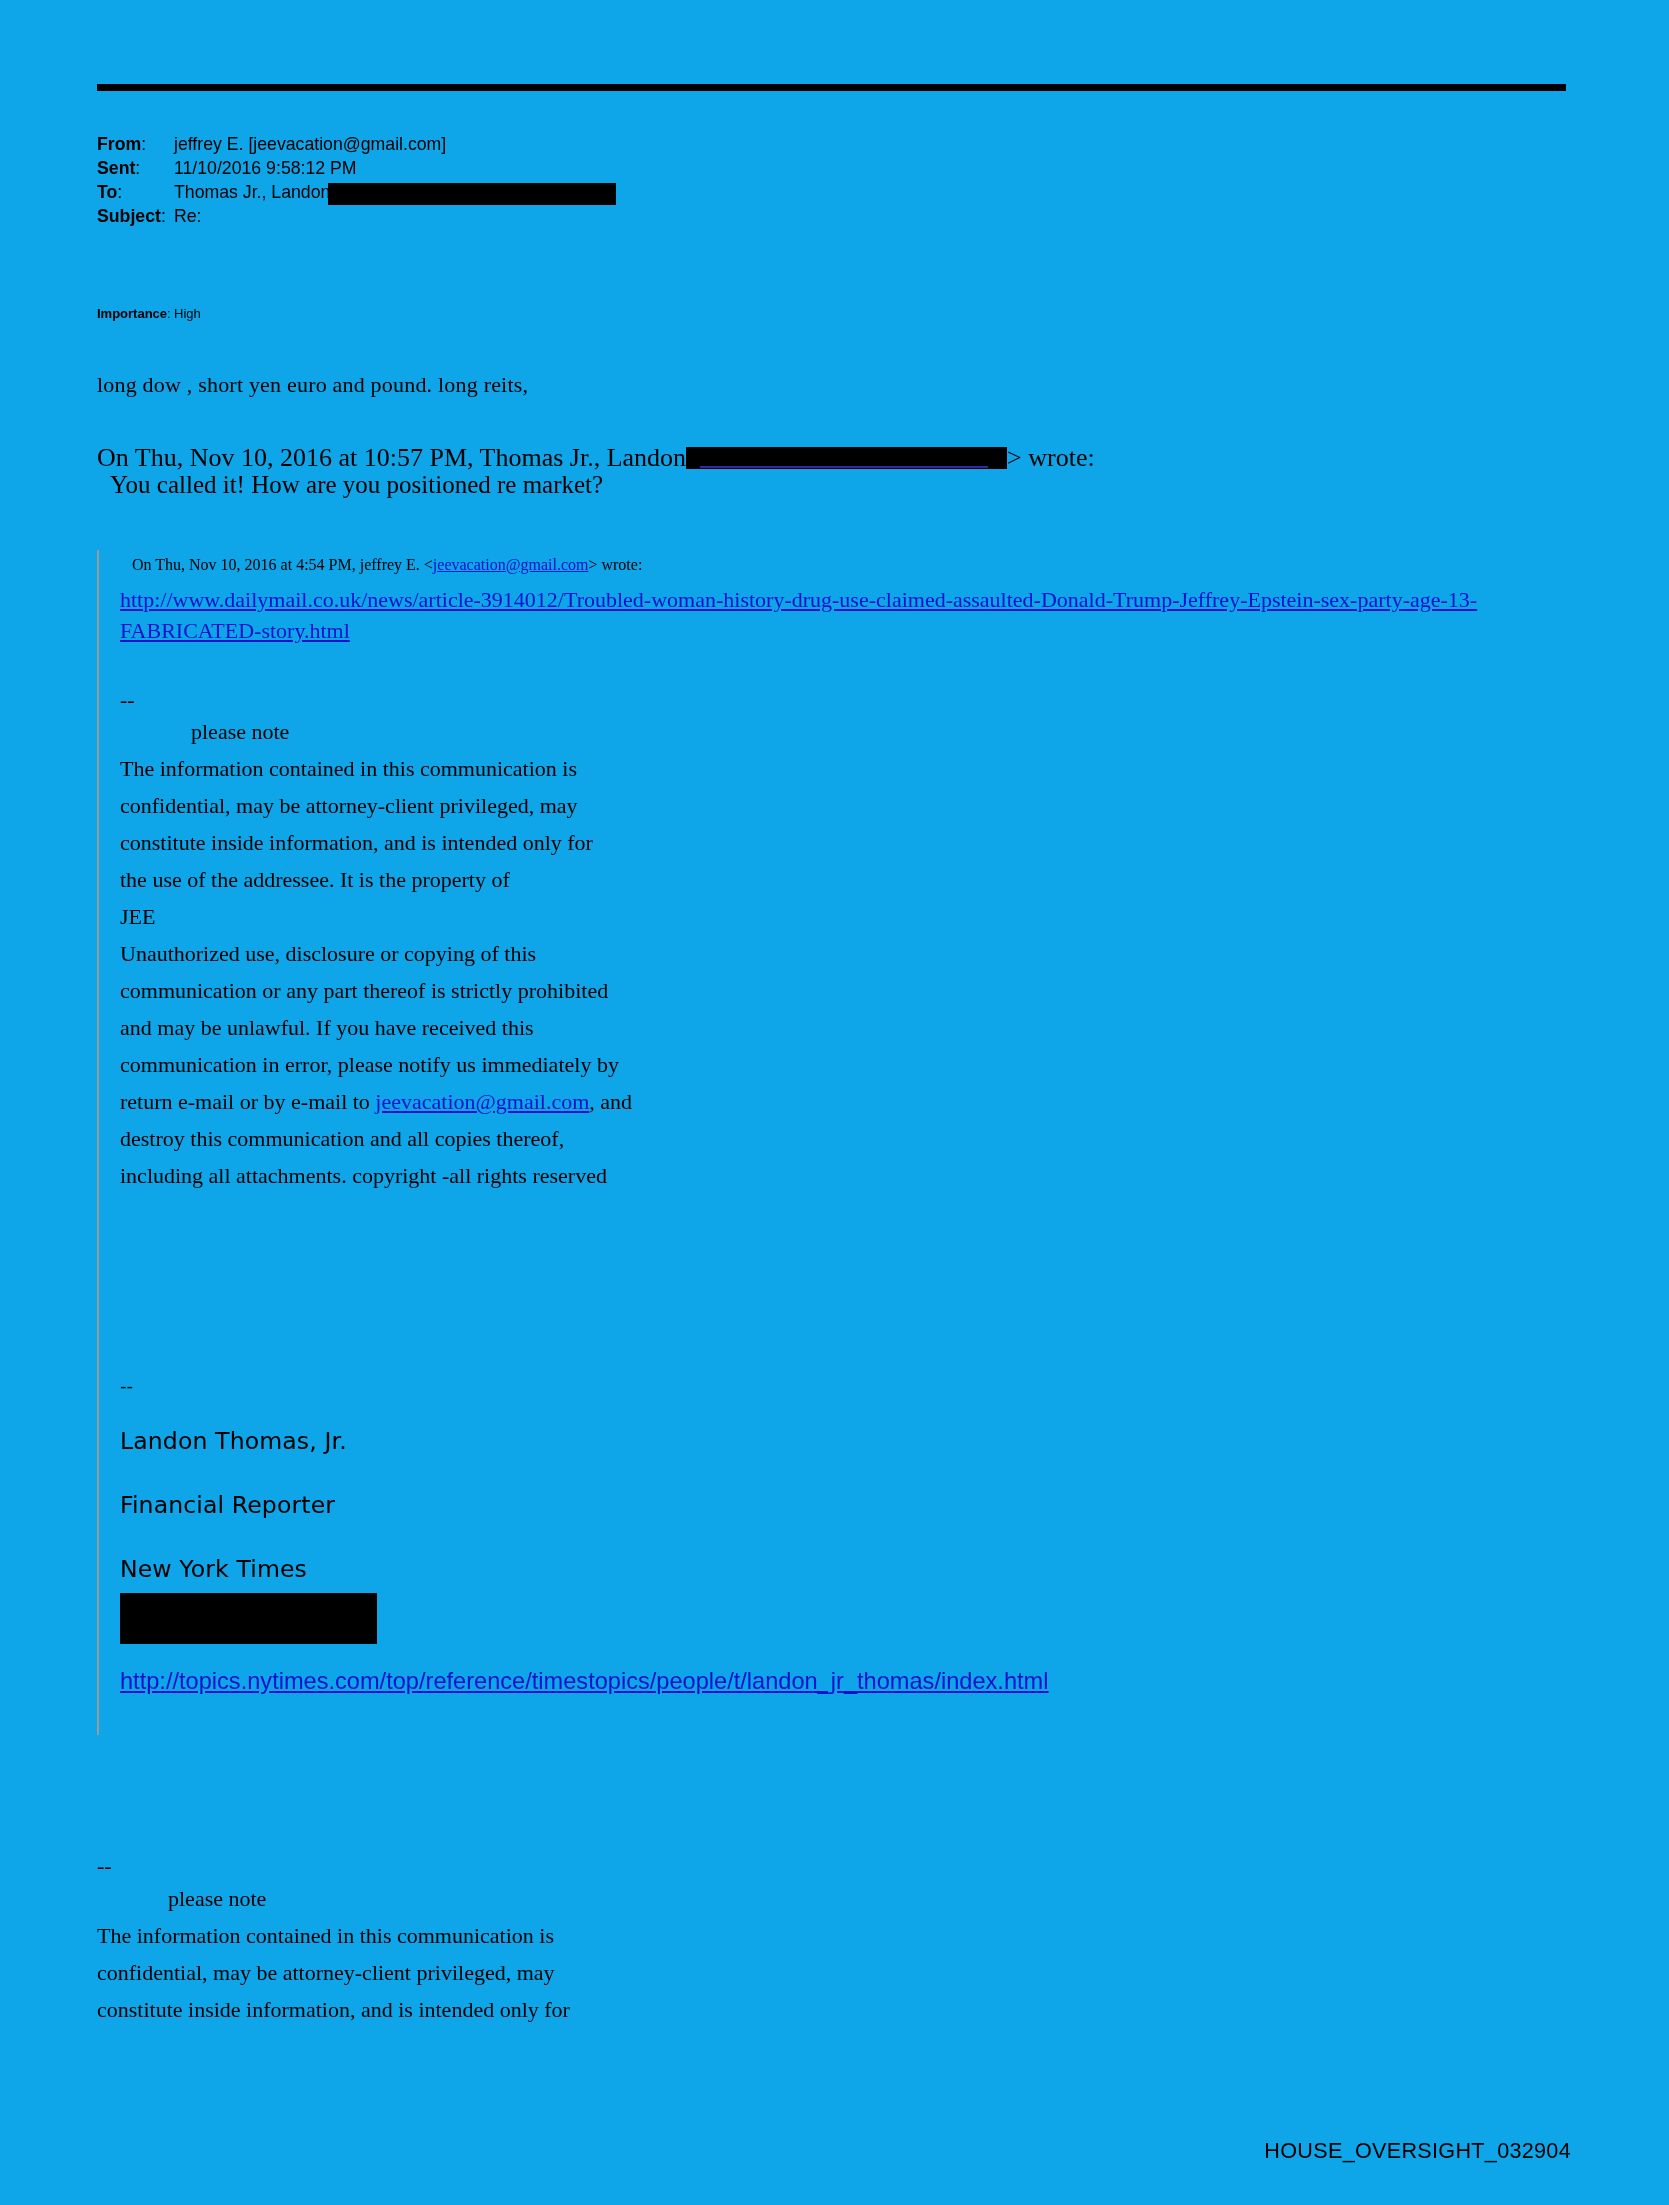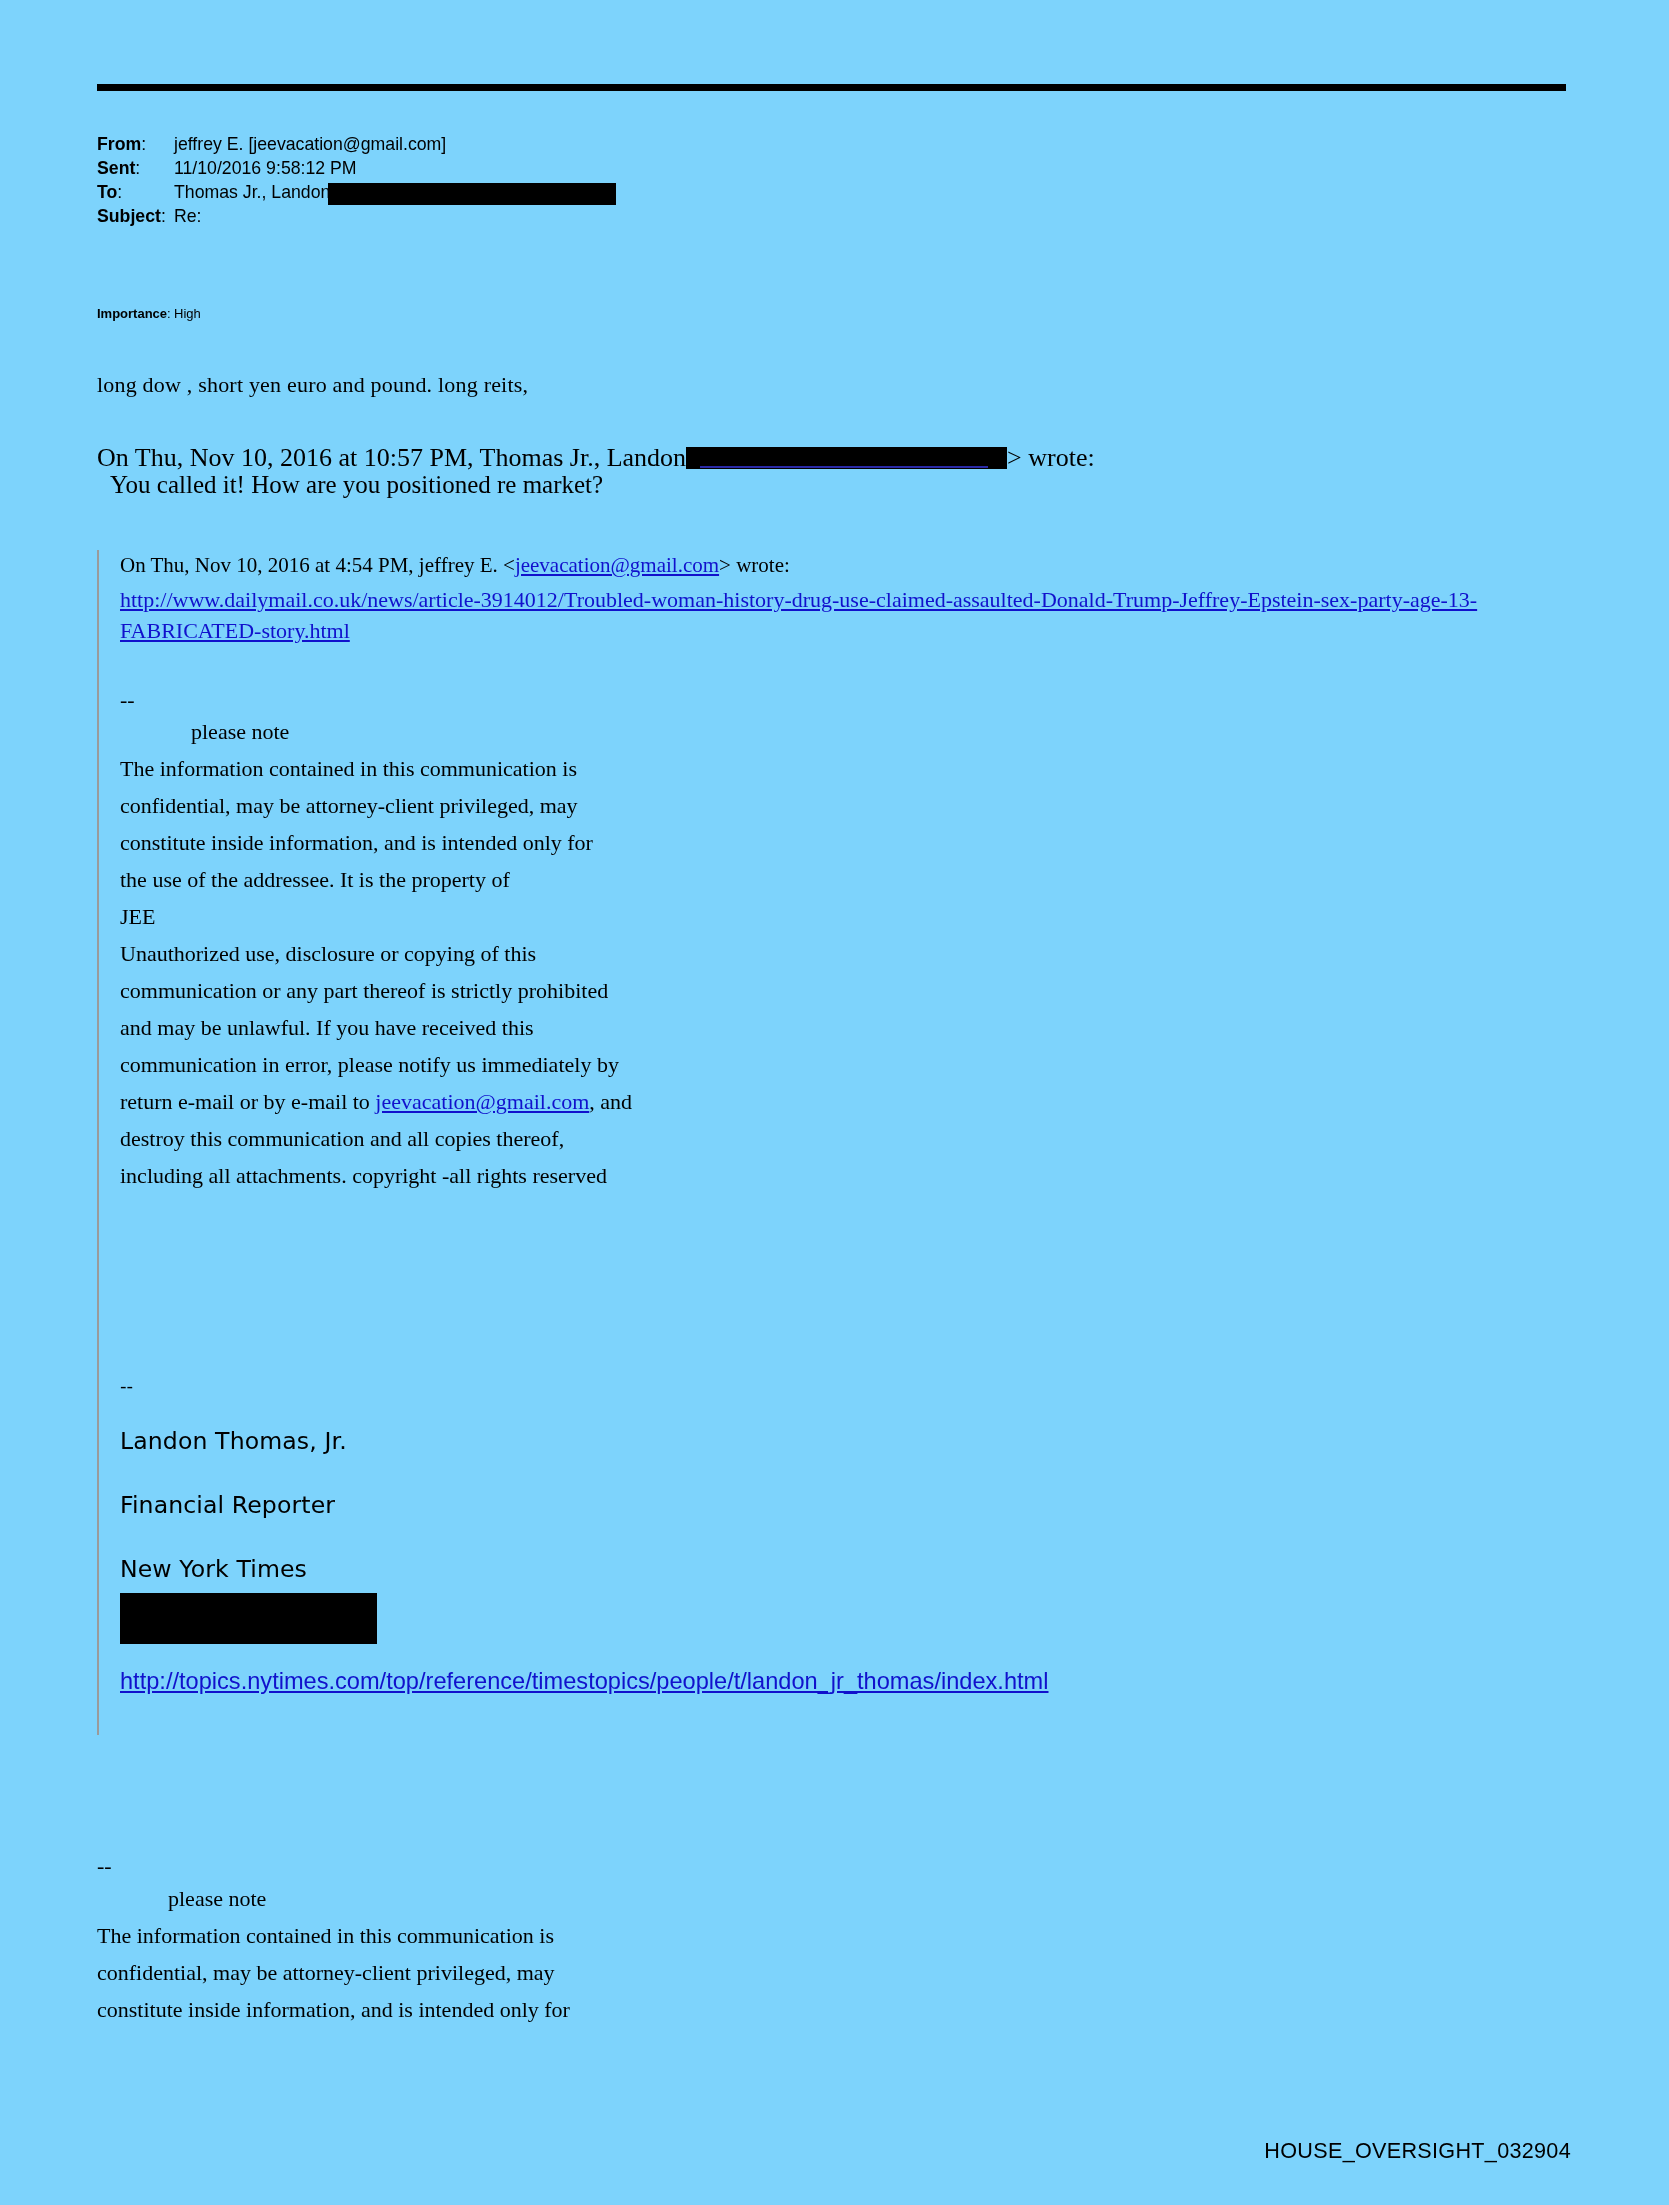--- a/index.html
+++ b/index.html
@@ -13,21 +13,21 @@
     position: relative;
     font-family: "Liberation Serif", serif;
     color: #000000;
     overflow: hidden;
   }
   .page {
     position: absolute;
     top: 0; left: 0;
     width: 1669px;
     height: 2205px;
-    background: #7dd3fc;
+    background: #0ea5e9;
   }
   .top-rule {
     position: absolute;
     left: 97px;
     top: 84px;
     width: 1469px;
     height: 7.2px;
     background: #000;
   }
   
@@ -124,22 +124,23 @@
   .nested {
     position: absolute;
     left: 97px;
     top: 550px;
     width: 1479px;
     border-left: 2px solid #9a9a9a;
     padding-left: 21px;
     min-height: 1002px;
   }
   .nested-line {
-    font-size: 21px;
+    font-size: 16px;
     line-height: 30px;
+    margin-left: 12px;
   }
   a.link, .link {
     color: #1111cc;
     text-decoration: underline;
     word-break: break-all;
   }
   .url-block {
     margin-top: 3.9px;
     font-size: 22px;
     line-height: 31px;

